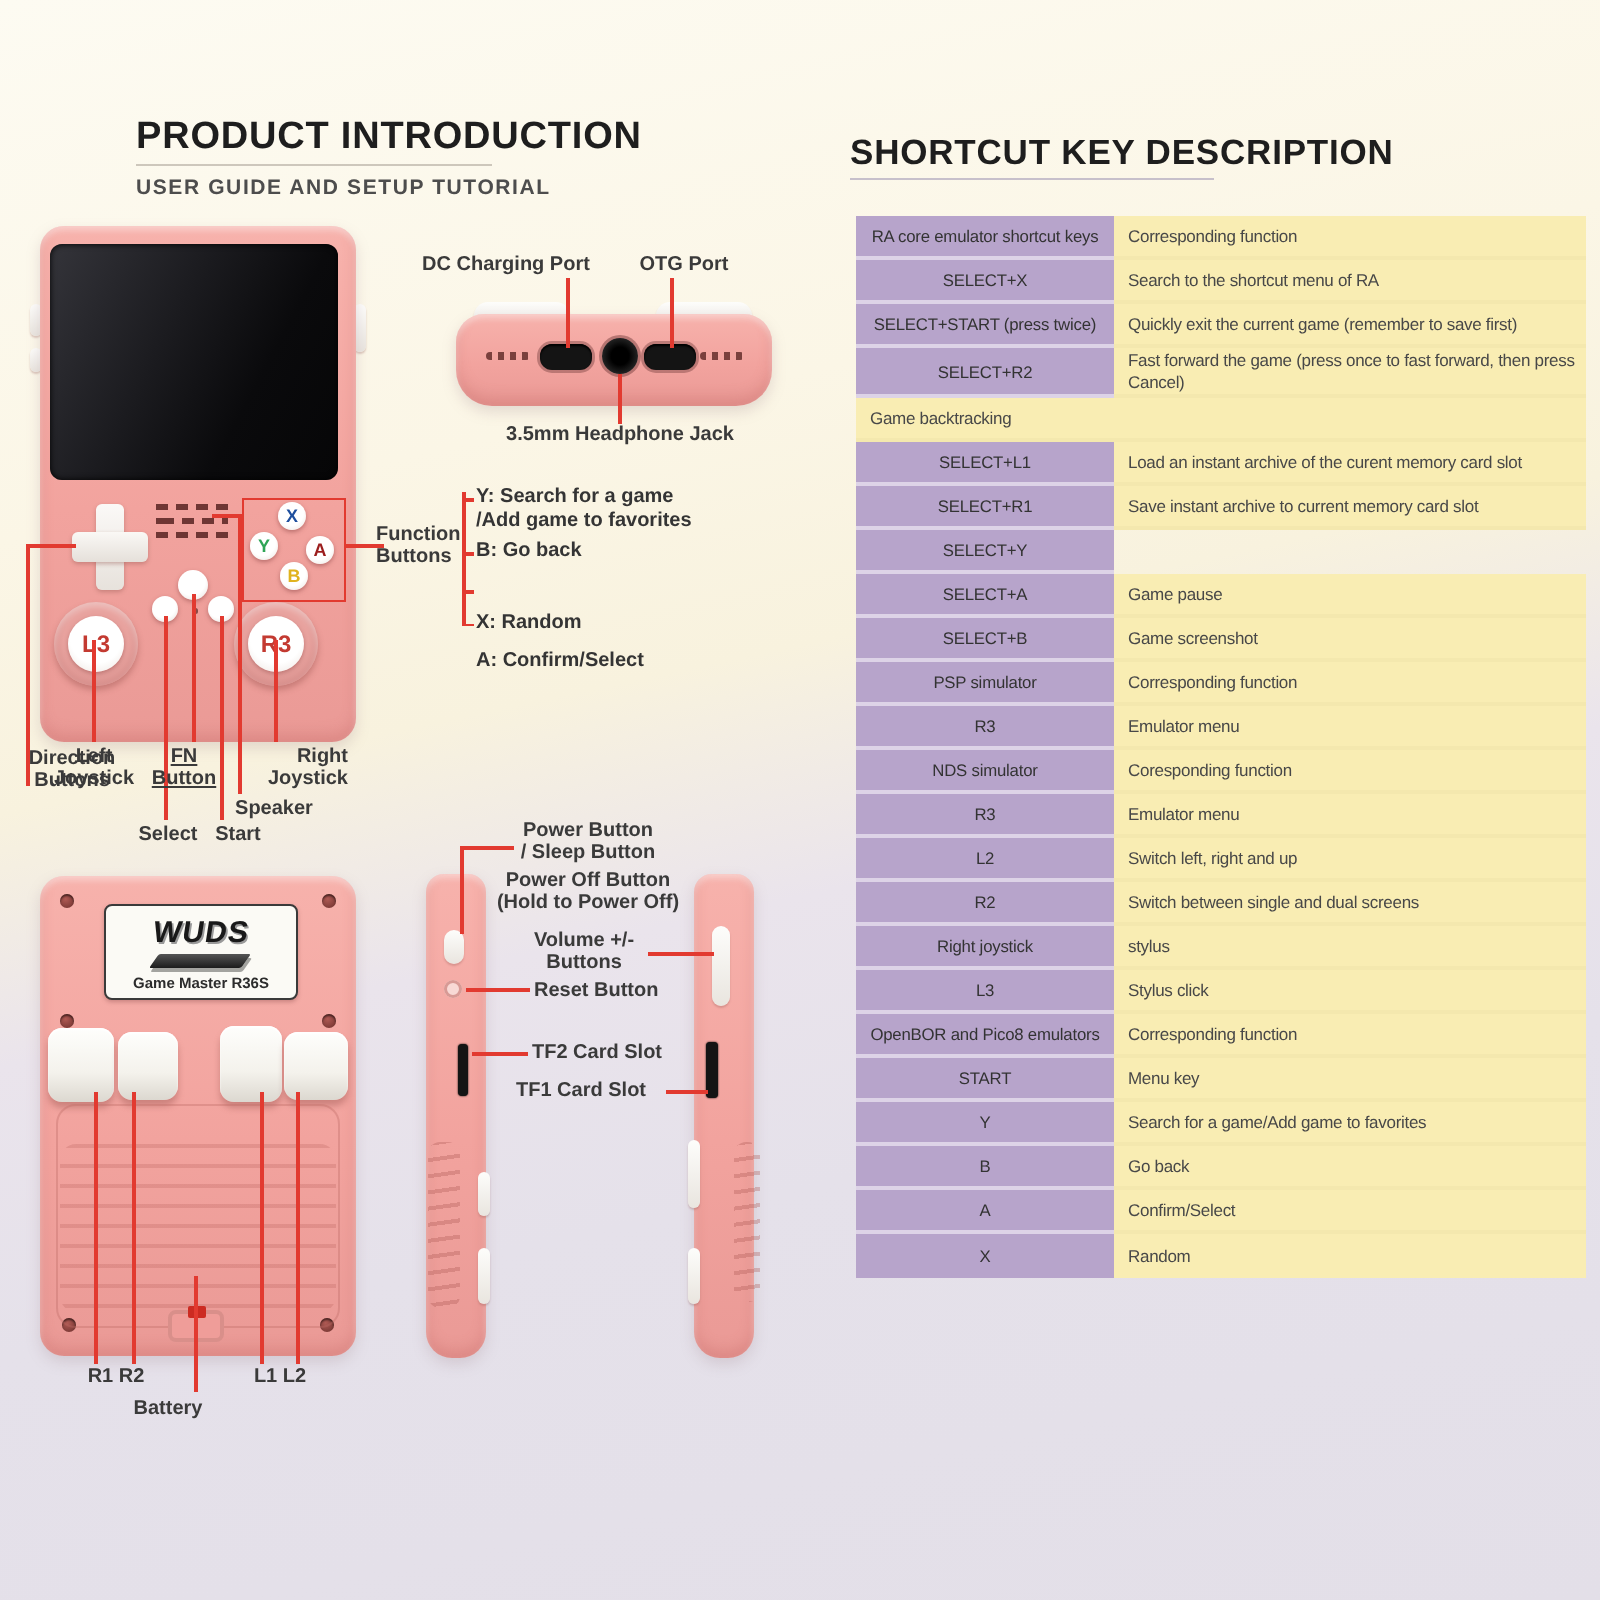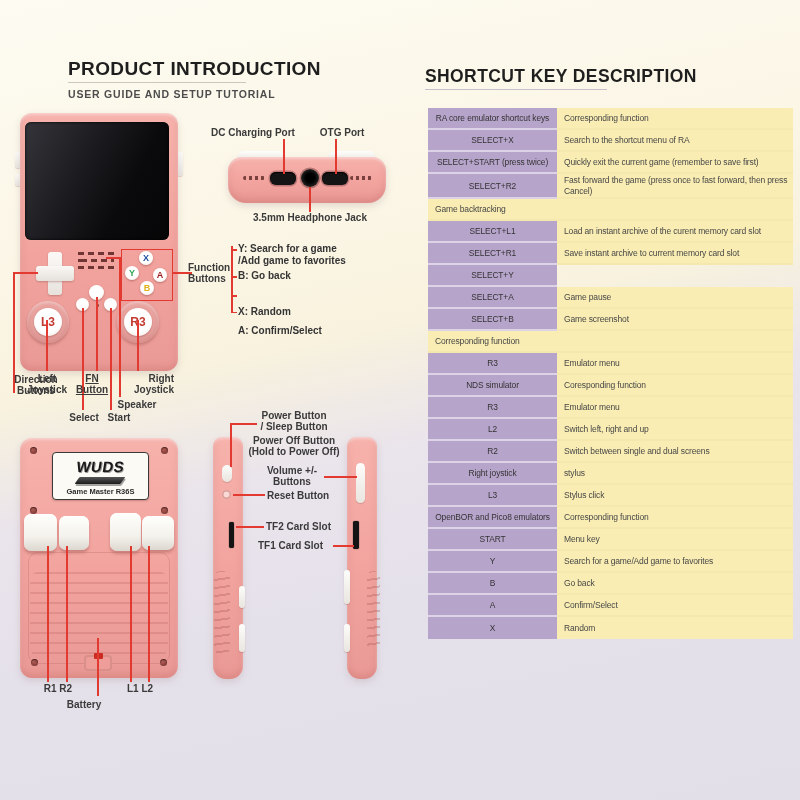--- a/index.html
+++ b/index.html
@@ -102,20 +102,21 @@
     </div>
       <div class="trow">
       <div class="tkey">SELECT+A</div>
       <div class="tdesc">Game pause</div>
     </div>
       <div class="trow">
       <div class="tkey">SELECT+B</div>
       <div class="tdesc">Game screenshot</div>
     </div>
       <div class="trow">
+      <div class="tkey">PSP simulator</div>
       <div class="tdesc">Corresponding function</div>
     </div>
       <div class="trow">
       <div class="tkey">R3</div>
       <div class="tdesc">Emulator menu</div>
     </div>
       <div class="trow">
       <div class="tkey">NDS simulator</div>
       <div class="tdesc">Coresponding function</div>
     </div>

